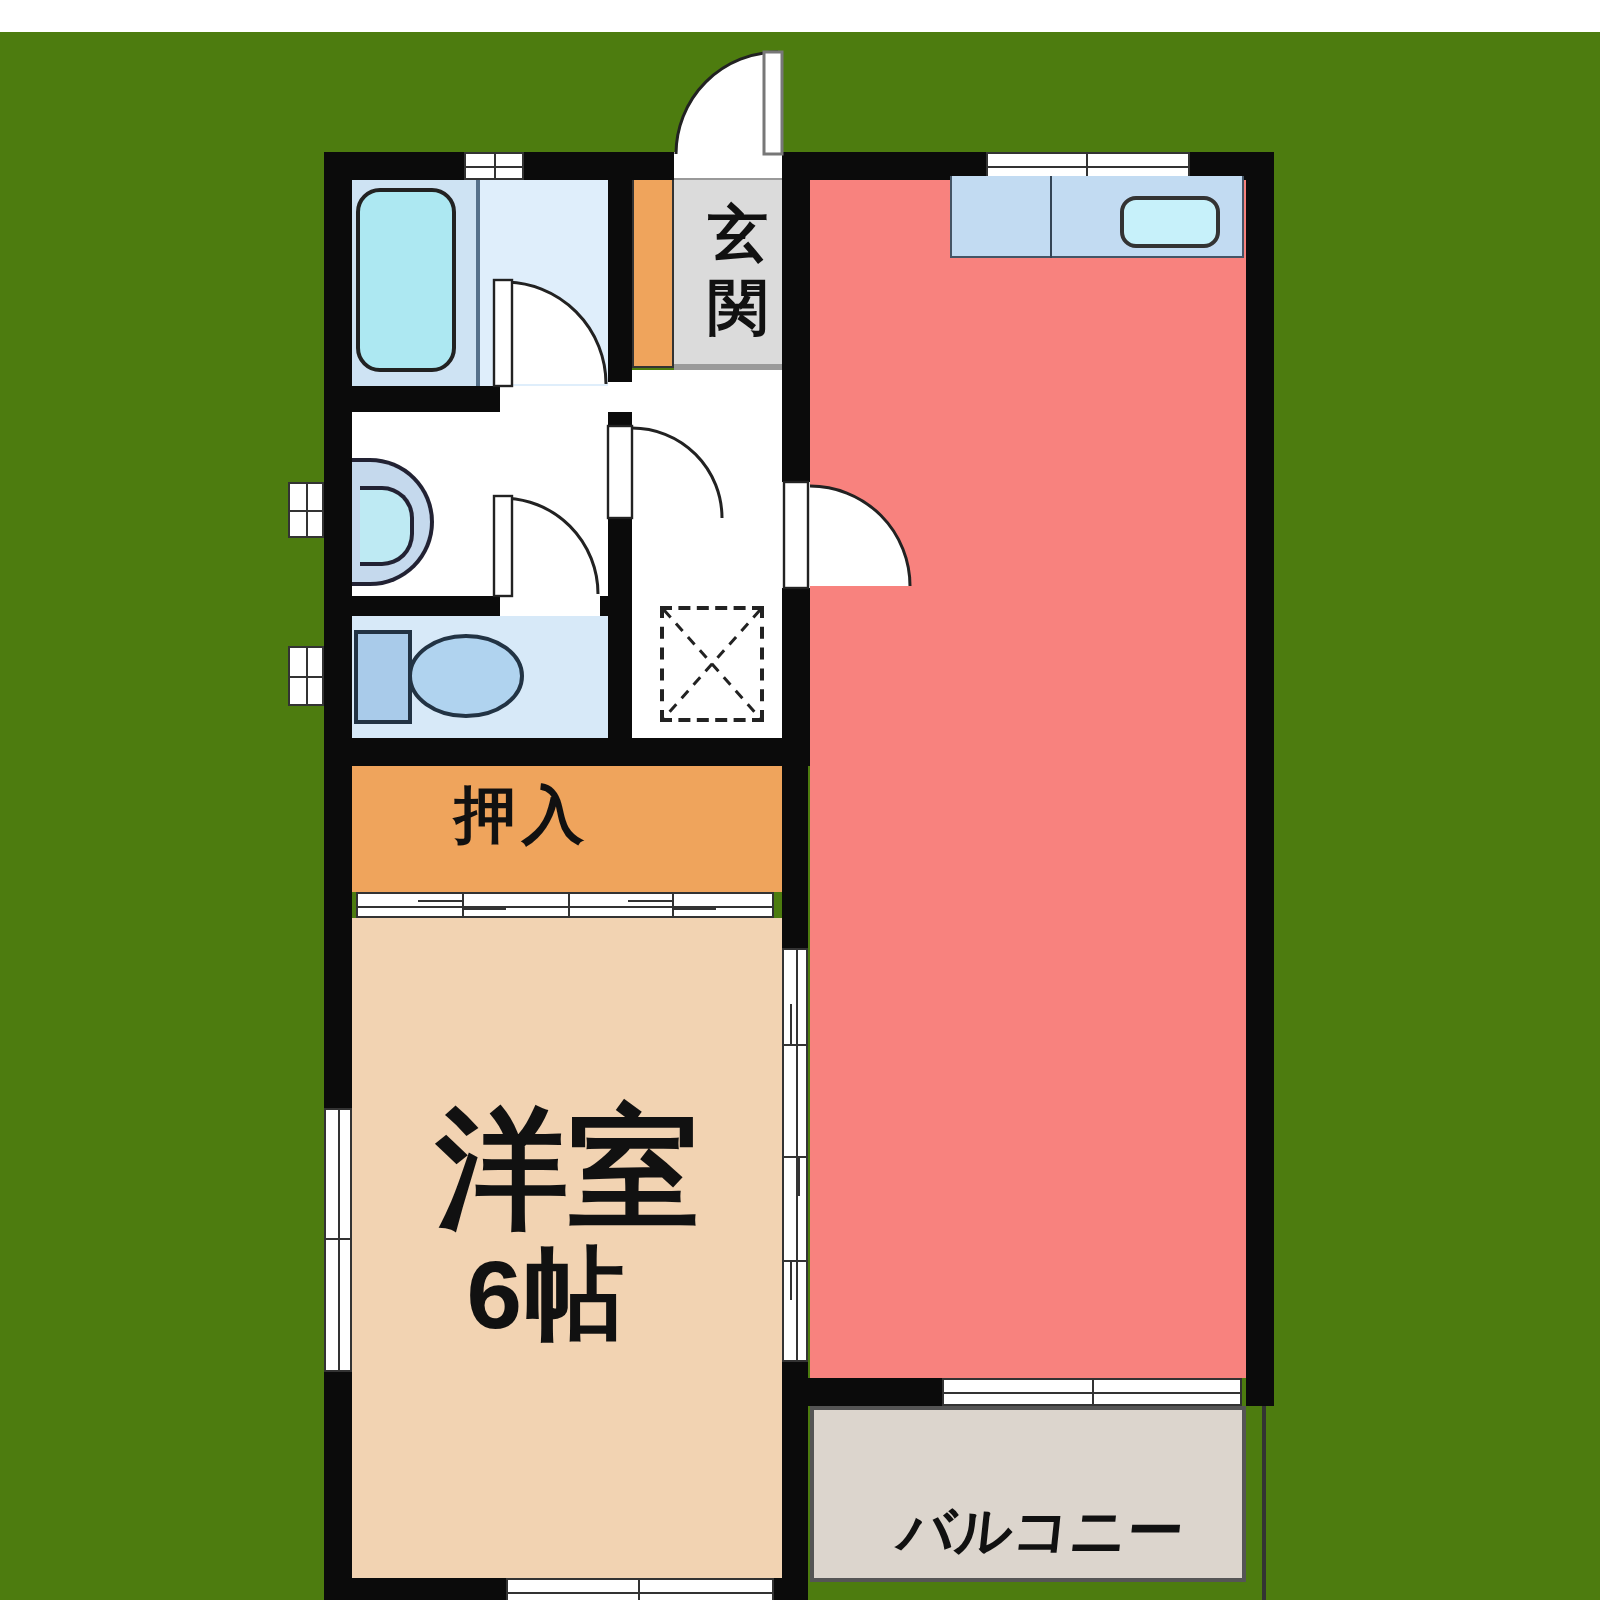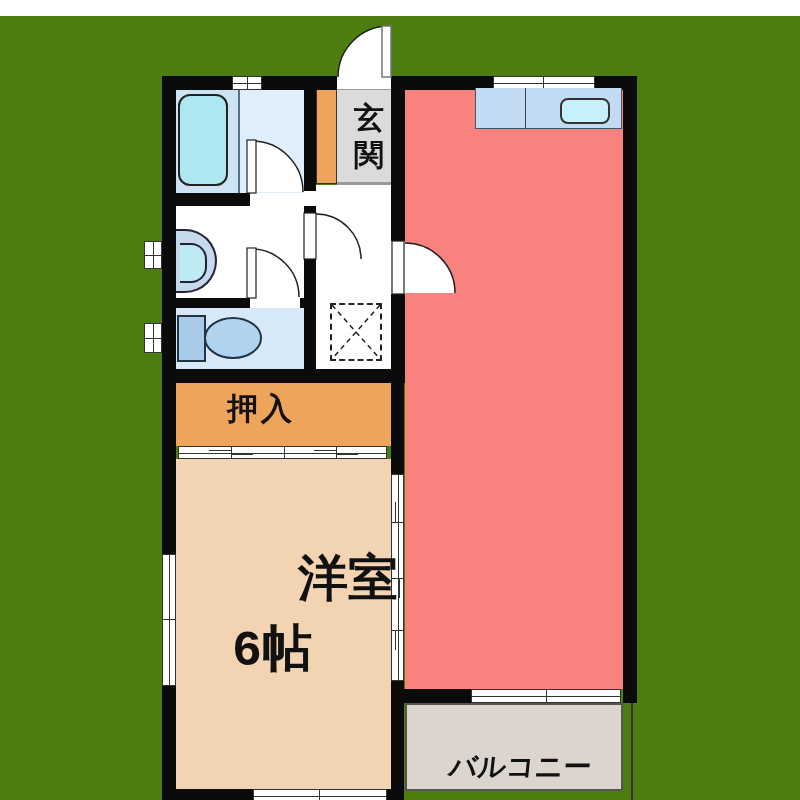--- a/index.html
+++ b/index.html
@@ -154,18 +154,18 @@
       <path d="M405,227 A50,50 0 0 1 455,277" fill="none" stroke="#222" stroke-width="1.5"></path>
       <rect x="392" y="225" width="12" height="53" fill="#ffffff" stroke="#222" stroke-width="1.2"></rect>
     </g>
   </svg>
 
   <div class="lbl" style="left:351px;top:86px;width:36px;font-size:30px;line-height:37px;word-break:break-all;">玄関</div>
 
   <div class="lbl" style="left:176px;top:378px;width:170px;font-size:31px;letter-spacing:3px;">押入</div>
 
 
-  <div class="lbl" style="left:198px;top:538px;width:200px;font-size:50px;text-align:right;">洋室</div>
+  <div class="lbl" style="left:184px;top:538px;width:200px;font-size:66px;">洋室</div>
   <div class="lbl" style="left:172px;top:608px;width:200px;font-size:50px;">6帖</div>
 
   <div class="lbl" style="left:420px;top:738px;width:200px;font-size:28px;transform:skewX(-6deg);">バルコニー</div>
 
 </div>
 
 </body></html>

